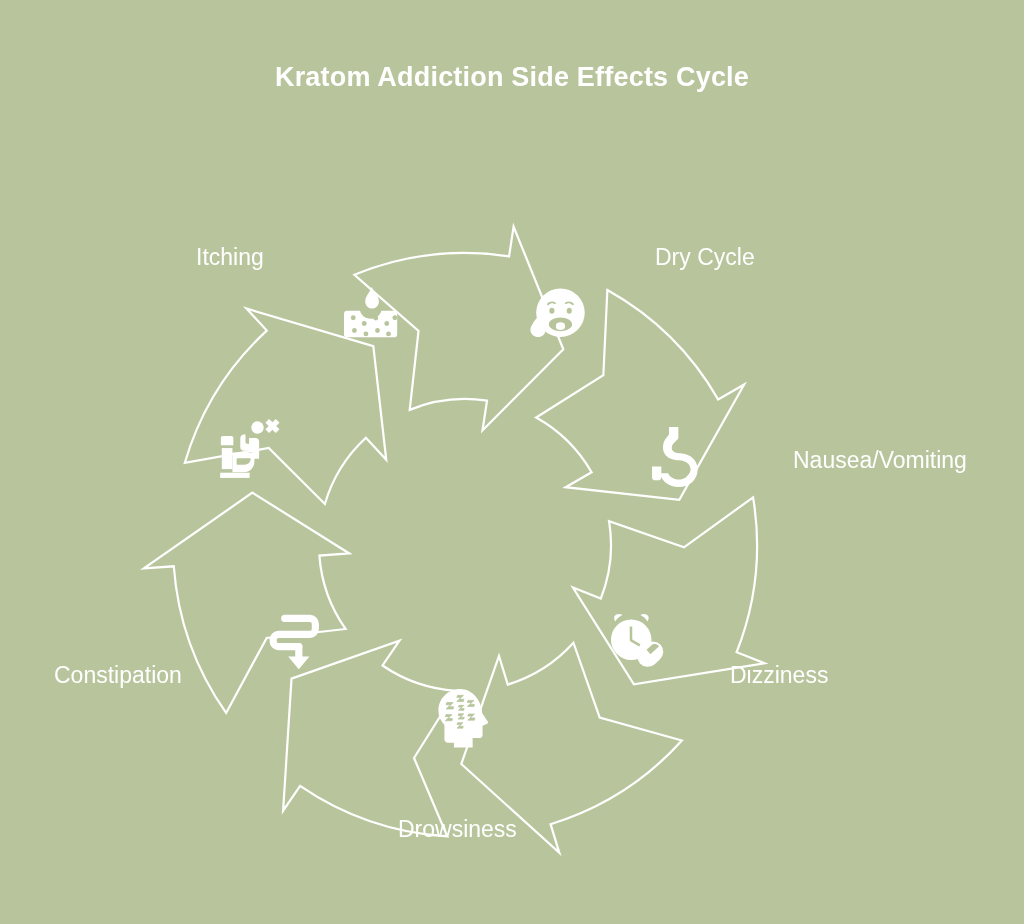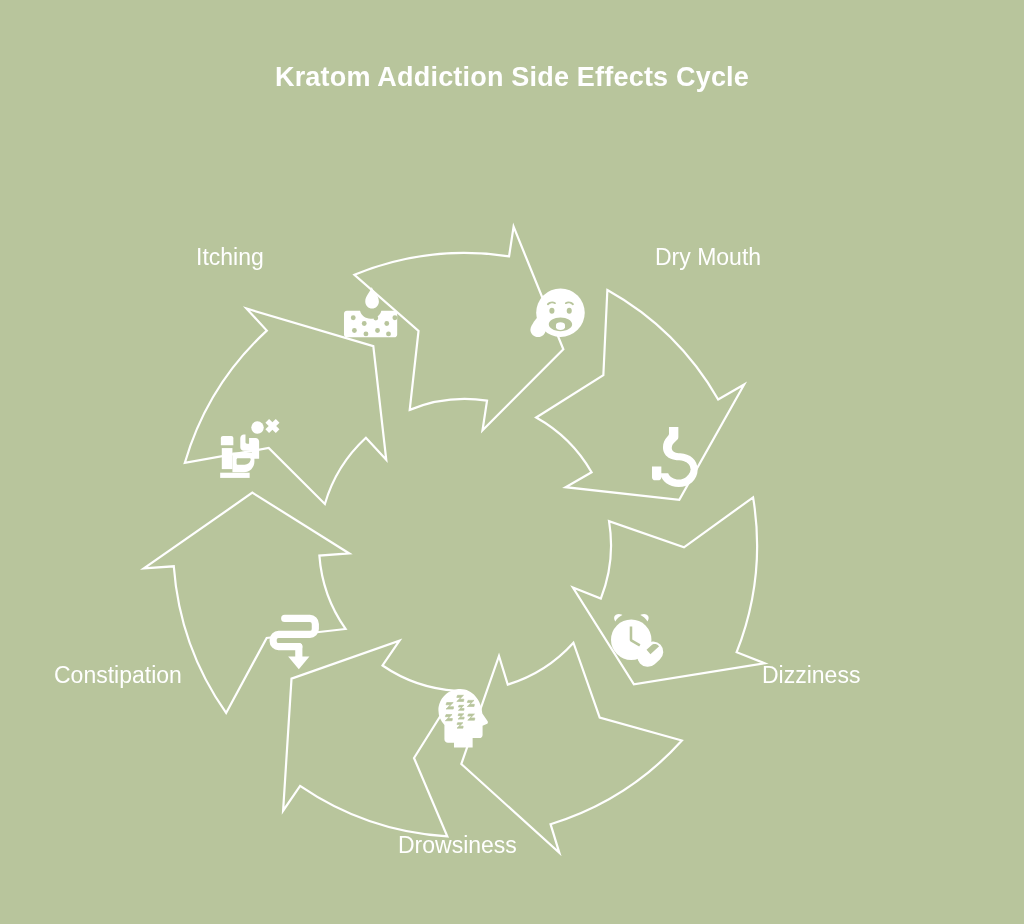--- a/index.html
+++ b/index.html
@@ -108,60 +108,61 @@
     <svg viewBox="0 0 64 64" width="74" height="74" aria-hidden="true">
       <circle cx="35" cy="30" r="21" fill="#ffffff"></circle>
       <path fill="#b8c59c" d="M23.4 22.3c1.8-2 5-2.6 7.3-1.2.8.5.1 1.7-.7 1.3-1.7-1-4-.5-5.3.9-.6.7-1.8-.3-1.3-1zM39.2 21.1c2.3-1.4 5.5-.8 7.3 1.2.5.7-.7 1.7-1.3 1-1.3-1.4-3.6-1.9-5.3-.9-.8.4-1.5-.8-.7-1.3z"></path>
       <ellipse cx="27.6" cy="28.3" rx="2.2" ry="2.6" fill="#b8c59c"></ellipse>
       <ellipse cx="42.6" cy="28.3" rx="2.2" ry="2.6" fill="#b8c59c"></ellipse>
       <path fill="#b8c59c" d="M35 34.2c5.6 0 10.1 2.6 10.1 5.9S40.6 46 35 46s-10.1-2.6-10.1-5.9 4.5-5.9 10.1-5.9z"></path>
       <path fill="#ffffff" d="M35 38.3c2.2 0 3.9 1 3.9 2.3v2.1c0 1.3-1.7 2.3-3.9 2.3s-3.9-1-3.9-2.3v-2.1c0-1.3 1.7-2.3 3.9-2.3z"></path>
       <path fill="#ffffff" d="M15.6 33.6c.4 0 6.6 7.4 6.6 11.1 0 3.5-2.9 6.3-6.6 6.3S9 48.2 9 44.7c0-3.7 6.2-11.1 6.6-11.1z"></path>
     </svg>
   </div>
-  <div class="node-label" id="label-dry-mouth" style="left: 655px; top: 243px; text-align: left;">Dry Mouth</div>
+  <div class="node-label" id="label-dry-mouth" style="left: 655px; top: 243px; text-align: left;">Dry Cycle</div>
 
   <div class="icon-wrap" id="icon-nausea" style="left: 641px; top: 420px;">
     <svg viewBox="0 0 64 64" width="74" height="74" aria-hidden="true">
       <path fill="#ffffff" d="M25.5 6h6.8v8.6c0 1.5-.7 2.4-2.1 3.5-2.3 1.9-3.6 3.7-3.6 6.1 0 1.7.9 2.9 2.6 3.6 1.3.6 2.6.8 4.8.9 8.4.4 15 5.9 15 14.1 0 8.9-7.2 15.2-16.4 15.2-8.3 0-14.6-4.8-16.3-11.9h7.2c1.5 3.4 4.9 5.4 9.1 5.4 5.5 0 9.4-3.5 9.4-8.7 0-4.8-3.6-7.7-9-7.9-3.1-.1-5.4-.5-7.7-1.6-4-1.9-6.3-5.3-6.3-9.8 0-3.6 1.4-6.5 3.7-9 1.2-1.3 1.5-1.8 1.5-2.8V6z"></path>
       <path fill="#ffffff" d="M9.5 40.3h8.1v9.2c0 1.5-1.2 2.7-2.7 2.7h-2.7c-1.5 0-2.7-1.2-2.7-2.7v-9.2z"></path>
       <circle cx="36.5" cy="42.6" r="6.4" fill="#b8c59c"></circle>
     </svg>
   </div>
+  <div class="node-label" id="label-nausea" style="left: 793px; top: 446px; text-align: left;">Nausea/Vomiting</div>
 
   <div class="icon-wrap" id="icon-dizziness" style="left: 600px; top: 605px;">
     <svg viewBox="0 0 64 64" width="74" height="74" aria-hidden="true">
       <path fill="#ffffff" d="M13.8 8.4c2.6-1.7 5.9.3 5.9.3s-4.3 1.5-6.4 5.6c0 0-2.7-3.9.5-5.9z"></path>
       <path fill="#ffffff" d="M40.5 8.4c-2.6-1.7-5.9.3-5.9.3s4.3 1.5 6.4 5.6c0 0 2.7-3.9-.5-5.9z"></path>
       <circle cx="27" cy="30" r="17.5" fill="#ffffff"></circle>
       <path fill="#b8c59c" d="M27.9 18.5h-2.2v11.8c0 .5.3 1 .7 1.2l7.5 4.3 1.1-1.9-7.1-4.1V18.5z"></path>
       <g transform="rotate(-42 43.5 42.5)">
         <rect x="31.5" y="33.5" width="24" height="18" rx="9" fill="#ffffff"></rect>
         <path fill="#b8c59c" d="M43.6 37.5h5.5c2.6 0 4.6 2 4.6 4.6v.5h-10.1v-5.1z"></path>
       </g>
     </svg>
   </div>
-  <div class="node-label" id="label-dizziness" style="left: 762px; top: 661px; text-align: left;">Dizziness</div>
+  <div class="node-label" id="label-dizziness" style="left: 730px; top: 661px; text-align: left;">Dizziness</div>
 
   <div class="icon-wrap" id="icon-drowsiness" style="left: 428px; top: 682px;">
     <svg viewBox="0 0 64 64" width="74" height="74" aria-hidden="true">
       <path fill="#ffffff" d="M28 6C17.5 6 9 14.2 9 24.4c0 5.1 2 9.4 5.2 12.7v12.4c0 1.7 1.4 3.1 3.1 3.1h5.2v4.1h16.1v-8.2h5.9c1.5 0 2.7-1.2 2.7-2.7v-7.9l3.5-1.5c1-.4 1.4-1.6.9-2.5L47 27.3C46.2 15.4 38.2 6 28 6z"></path>
       <g fill="#b8c59c" stroke="#b8c59c" stroke-width="0.6">
         <path d="M16.2 17.8h5.6l-3.8 3.6h4.1l-.3 2h-6.2l3.9-3.7h-3.9z"></path>
         <path d="M25.5 11.5h5.2l-3.5 3.4h3.8l-.3 1.9h-5.8l3.6-3.5h-3.6z"></path>
         <path d="M34.6 15.9h5.2l-3.5 3.4h3.8l-.3 1.9h-5.8l3.6-3.5h-3.6z"></path>
         <path d="M15.6 28.2h5.2l-3.5 3.4h3.8l-.3 1.9h-5.8l3.6-3.5h-3.6z"></path>
         <path d="M26.5 27.5h4.5l-3 2.9h3.3l-.3 1.7h-5l3.1-3h-3.1z"></path>
         <path d="M35 27.7h5.2l-3.5 3.4h3.8l-.3 1.9h-5.8l3.6-3.5h-3.6z"></path>
         <path d="M26.8 20.2h4.2l-2.8 2.7h3l-.2 1.6h-4.7l2.9-2.8h-2.9z"></path>
         <path d="M25.6 35.2h4.6l-3.1 3h3.3l-.2 1.7h-5.1l3.2-3.1h-3.2z"></path>
       </g>
     </svg>
   </div>
-  <div class="node-label" id="label-drowsiness" style="left: 398px; top: 815px; text-align: left; margin-top: 16px;">Drowsiness</div>
+  <div class="node-label" id="label-drowsiness" style="left: 398px; top: 815px; text-align: left;">Drowsiness</div>
 
   <div class="icon-wrap" id="icon-constipation" style="left: 261px; top: 604px;">
     <svg viewBox="0 0 64 64" width="74" height="74" aria-hidden="true">
       <path fill="none" stroke="#ffffff" stroke-width="6.2" stroke-linecap="round" stroke-linejoin="round" d="M20.5 12.5h21.8c2.6 0 4.7 2.1 4.7 4.7v4.4c0 2.6-2.1 4.7-4.7 4.7H15.2c-2.6 0-4.7 2.1-4.7 4.7v1.2c0 2.6 2.1 4.7 4.7 4.7h17.5"></path>
       <path fill="none" stroke="#ffffff" stroke-width="6.2" stroke-linecap="round" d="M32.7 36.9v8.4"></path>
       <path fill="#ffffff" d="M32.7 56.5l-9.2-11h18.4z"></path>
     </svg>
   </div>
   <div class="node-label" id="label-constipation" style="left: 54px; top: 661px; text-align: right;">Constipation</div>
 

